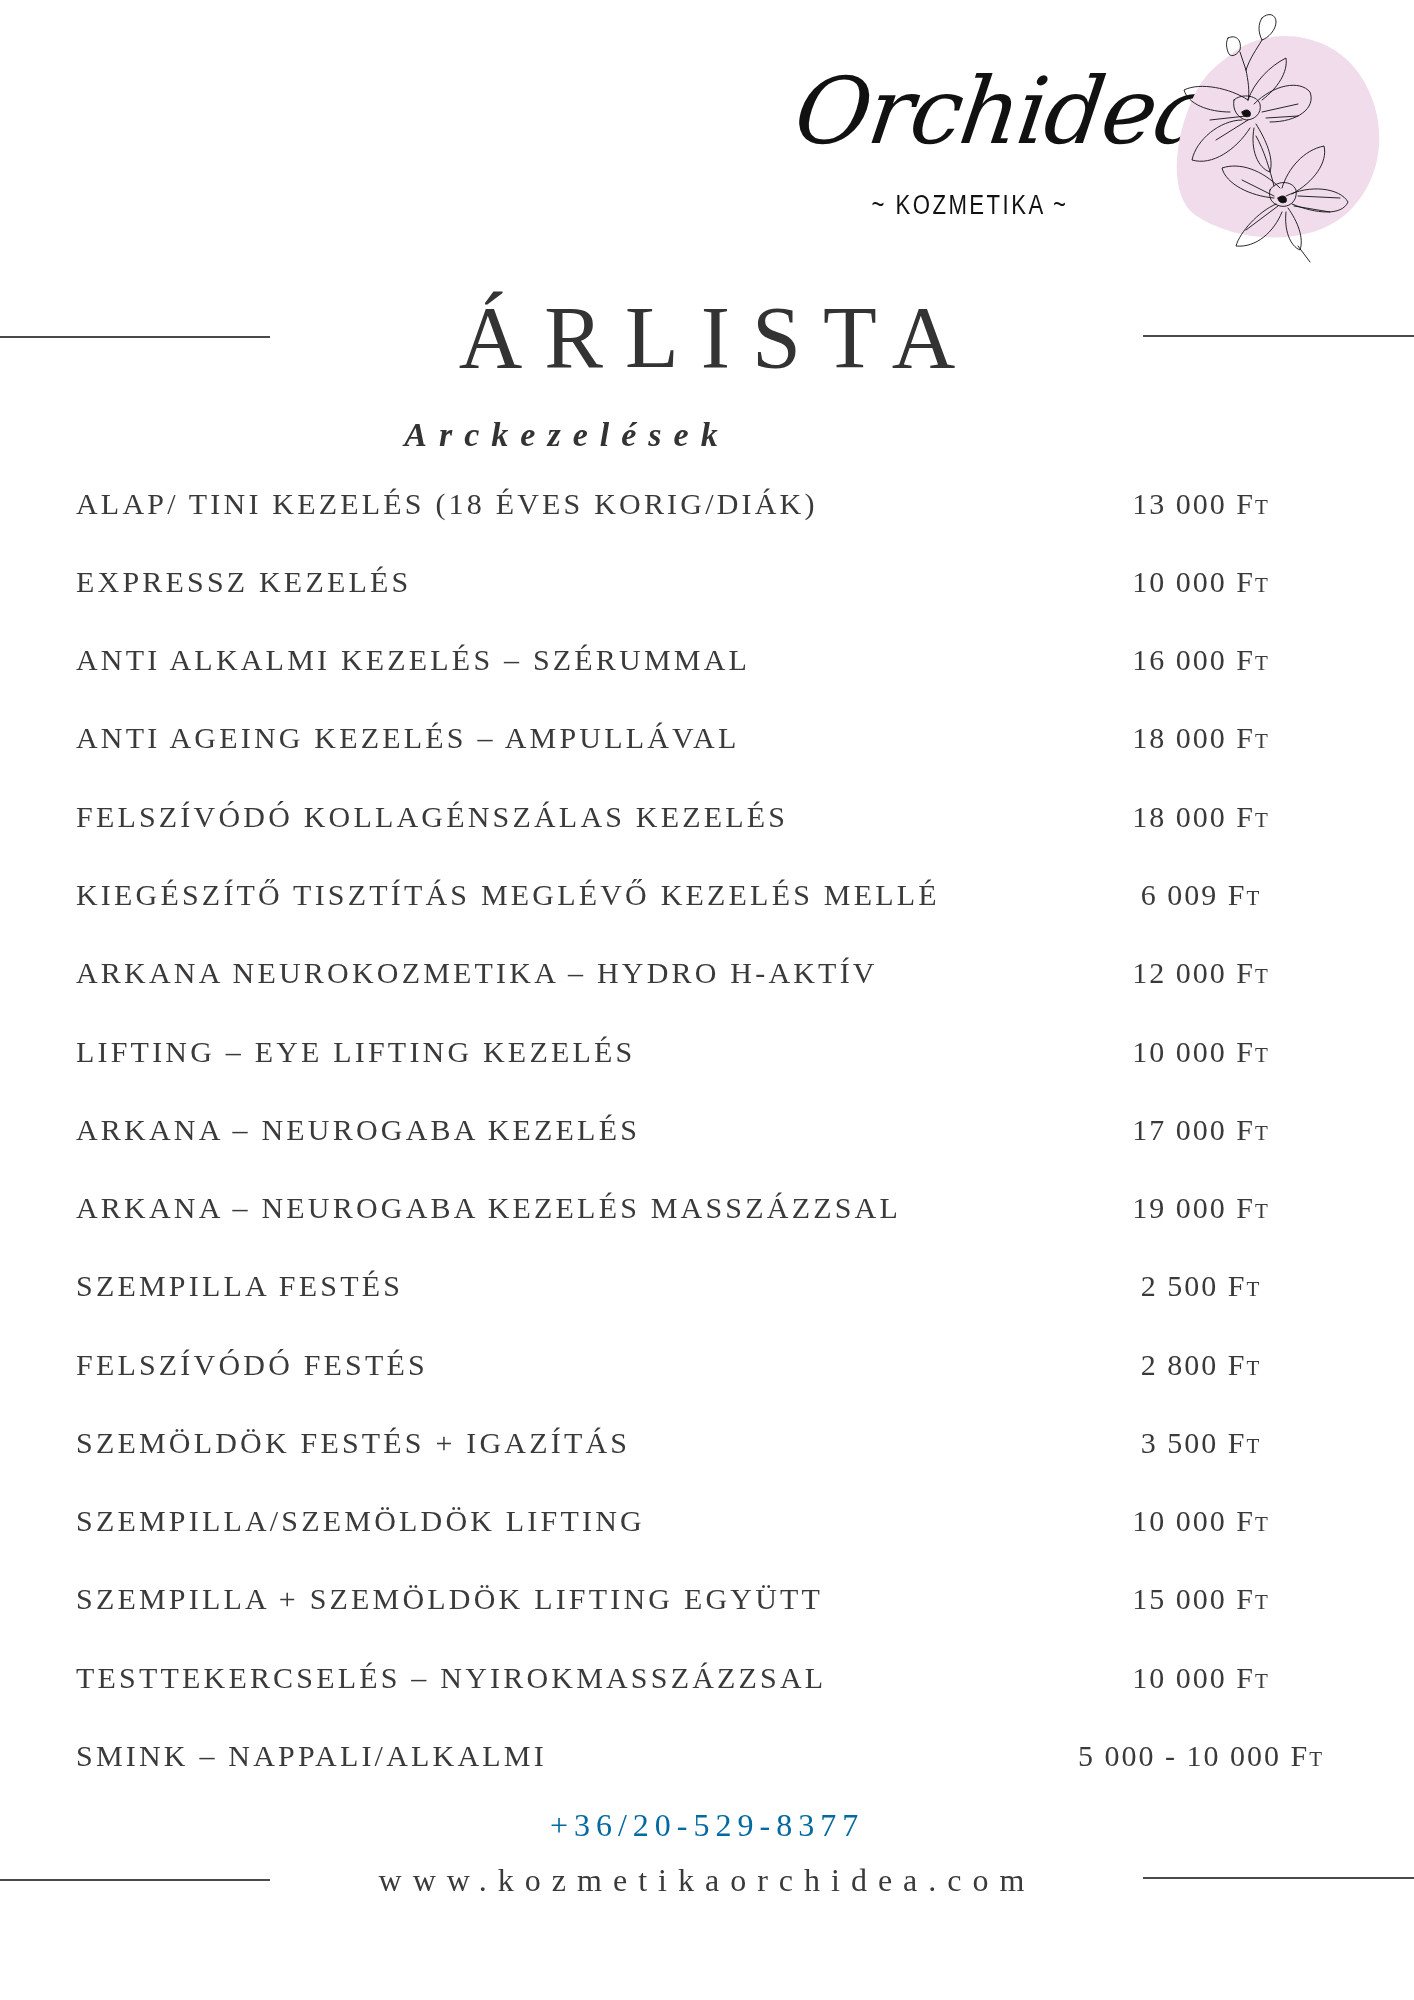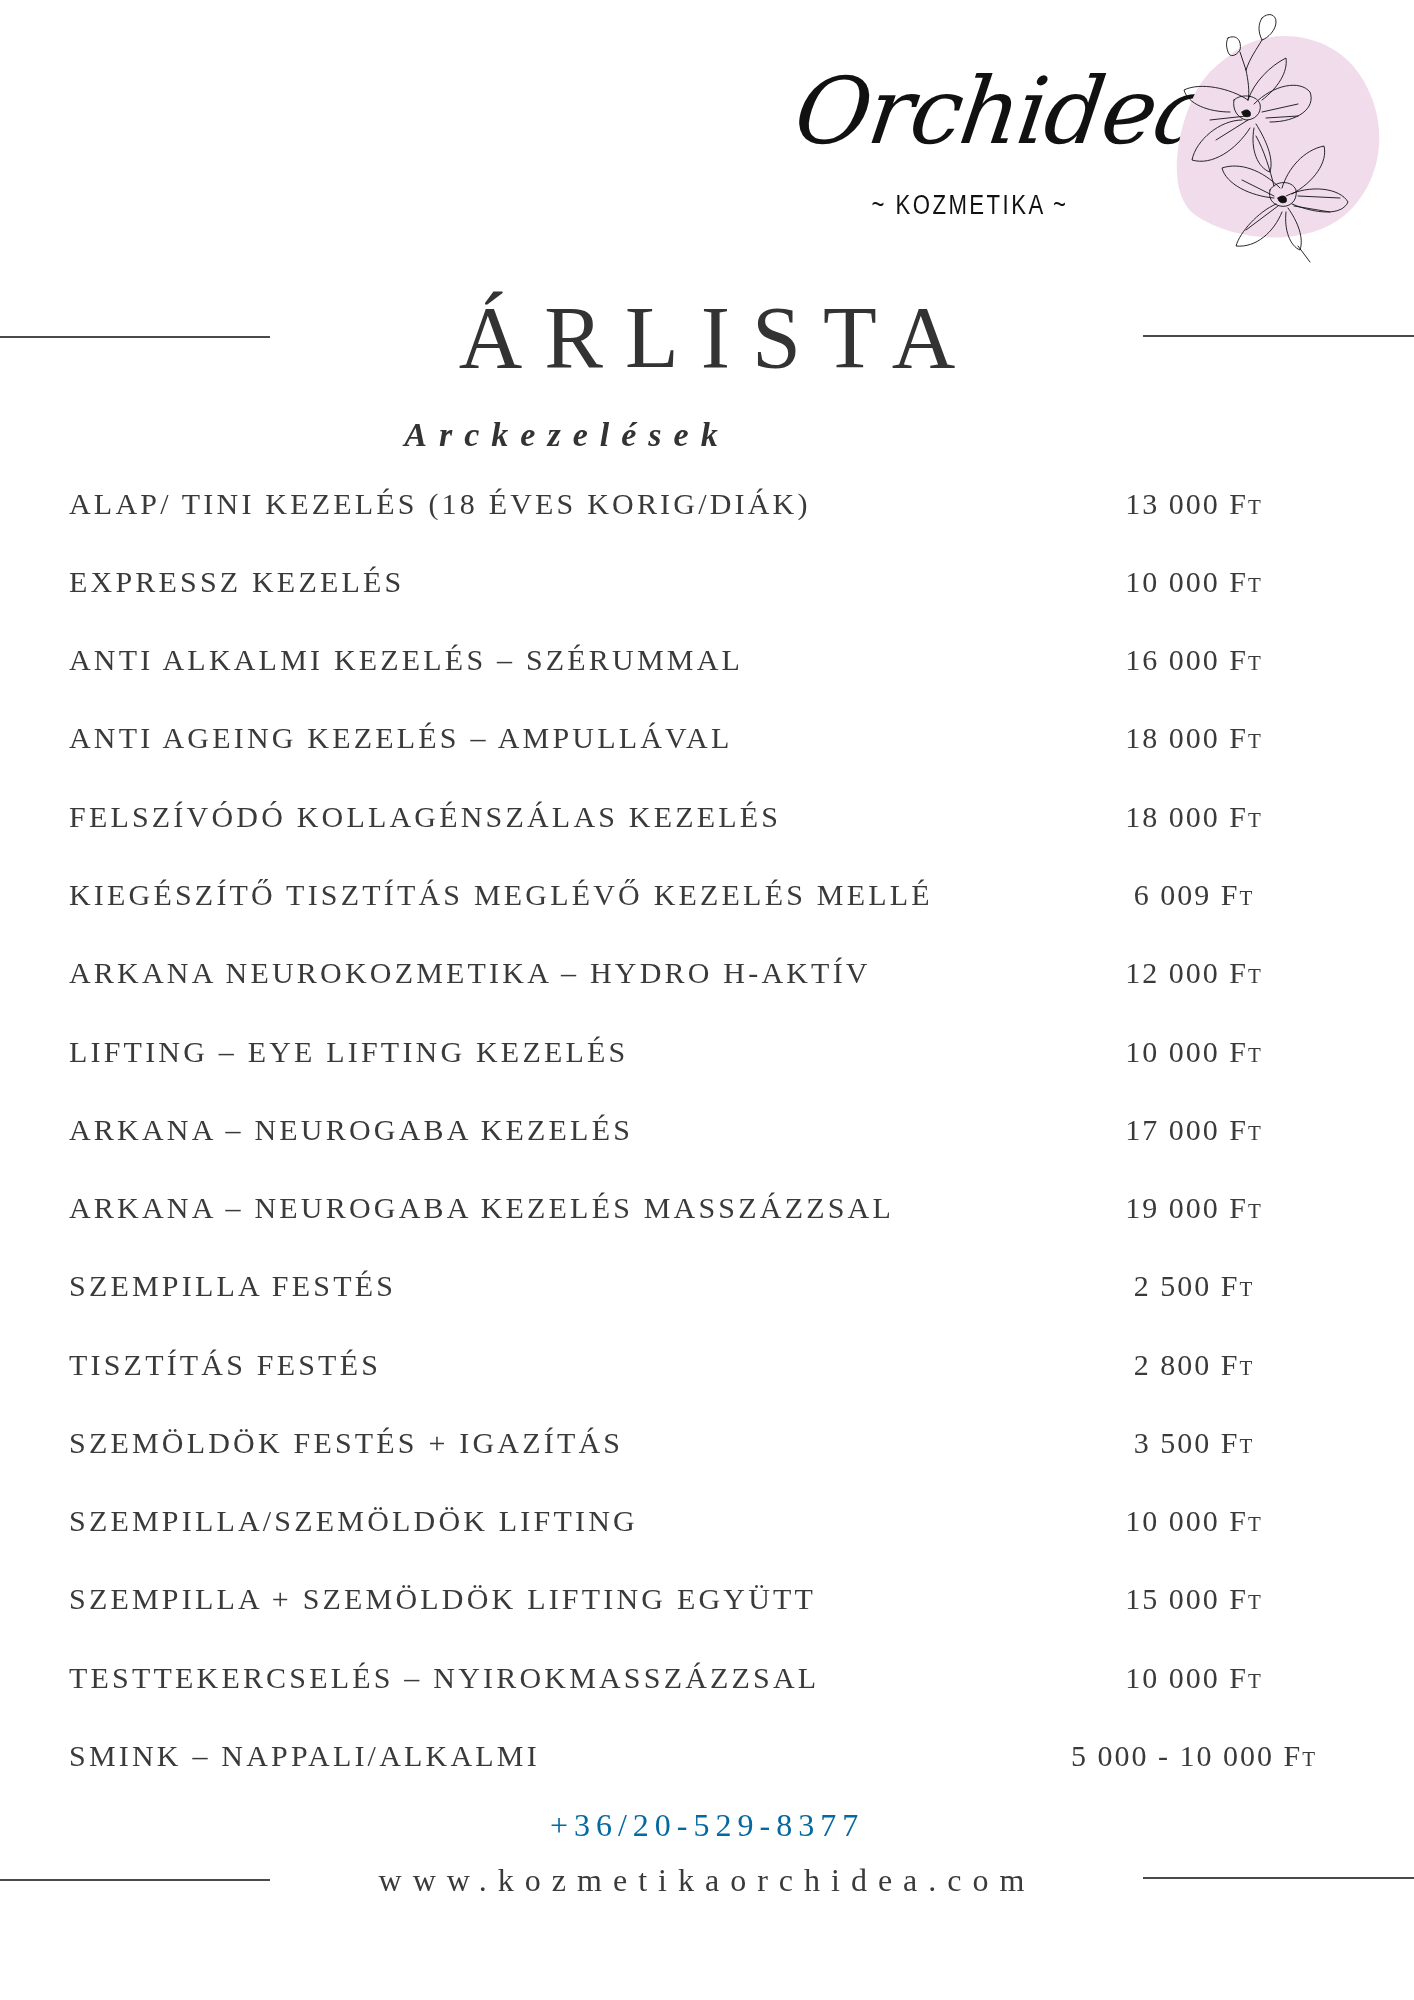--- a/index.html
+++ b/index.html
@@ -34,21 +34,21 @@
   }
   .subtitle {
     left: 0; width: 1122px; top: 412px; text-align: center;
     font-family: "Liberation Serif", serif; font-style: italic; font-weight: bold;
     font-size: 34px; line-height: 46px; letter-spacing: 12px; color: #333;
     padding-left: 12px; box-sizing: border-box;
   }
 
   
   .row {
-    left: 9px; width: 1261px; height: 78px;
+    left: 16px; width: 1261px; height: 78px;
   }
   .row .name {
     position: absolute; left: 60px; top: 0;
     font-family: "Liberation Serif", serif; font-size: 30px; line-height: 40px;
     letter-spacing: 3.2px; color: #3a3a3a; white-space: nowrap;
   }
   .row .price {
     position: absolute; left: 1035px; width: 300px; top: 0; text-align: center;
     font-family: "Liberation Serif", serif; font-size: 30px; line-height: 40px;
     letter-spacing: 2px; color: #3a3a3a; white-space: nowrap;
@@ -148,21 +148,21 @@
   </div>
   <div class="abs row" style="top:1188px;">
     <span class="name">ARKANA – NEUROGABA KEZELÉS MASSZÁZZSAL</span>
     <span class="price">19 000 Ft</span>
   </div>
   <div class="abs row" style="top:1266px;">
     <span class="name">SZEMPILLA FESTÉS</span>
     <span class="price">2 500 Ft</span>
   </div>
   <div class="abs row" style="top:1345px;">
-    <span class="name">TISZTÍTÁS FESTÉS</span>
+    <span class="name">FELSZÍVÓDÓ FESTÉS</span>
     <span class="price">2 800 Ft</span>
   </div>
   <div class="abs row" style="top:1423px;">
     <span class="name">SZEMÖLDÖK FESTÉS + IGAZÍTÁS</span>
     <span class="price">3 500 Ft</span>
   </div>
   <div class="abs row" style="top:1501px;">
     <span class="name">SZEMPILLA/SZEMÖLDÖK LIFTING</span>
     <span class="price">10 000 Ft</span>
   </div>

